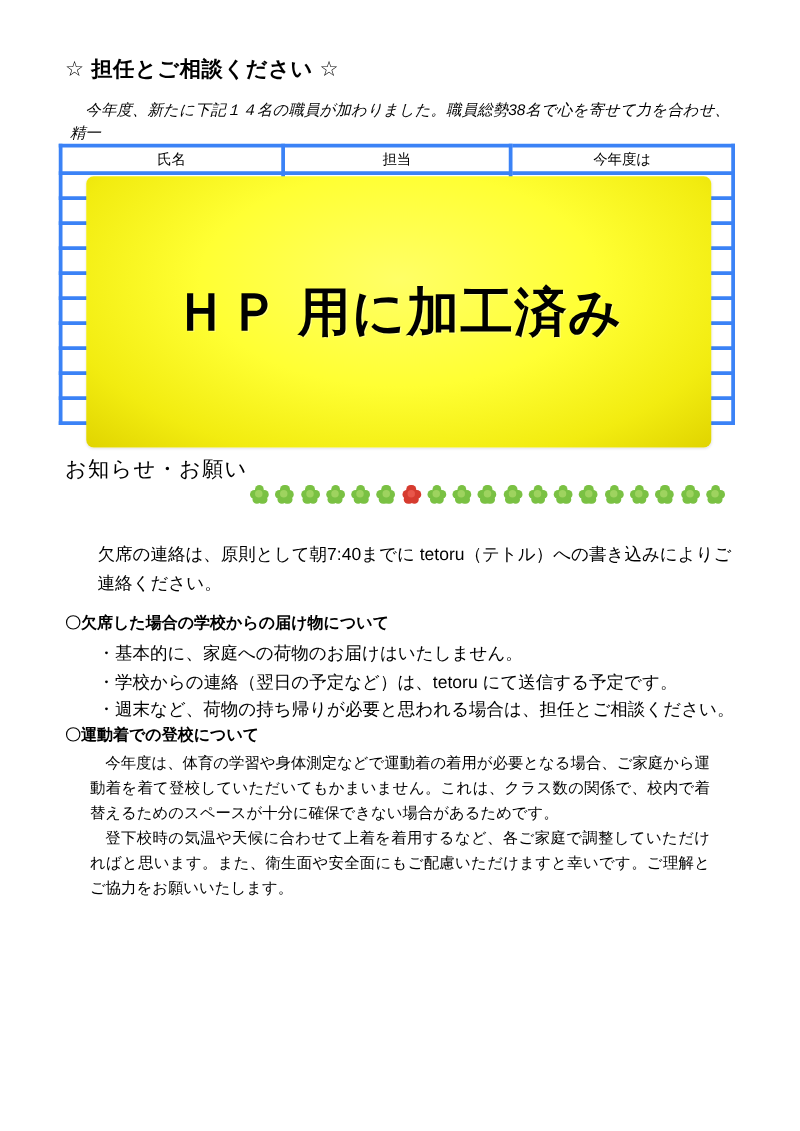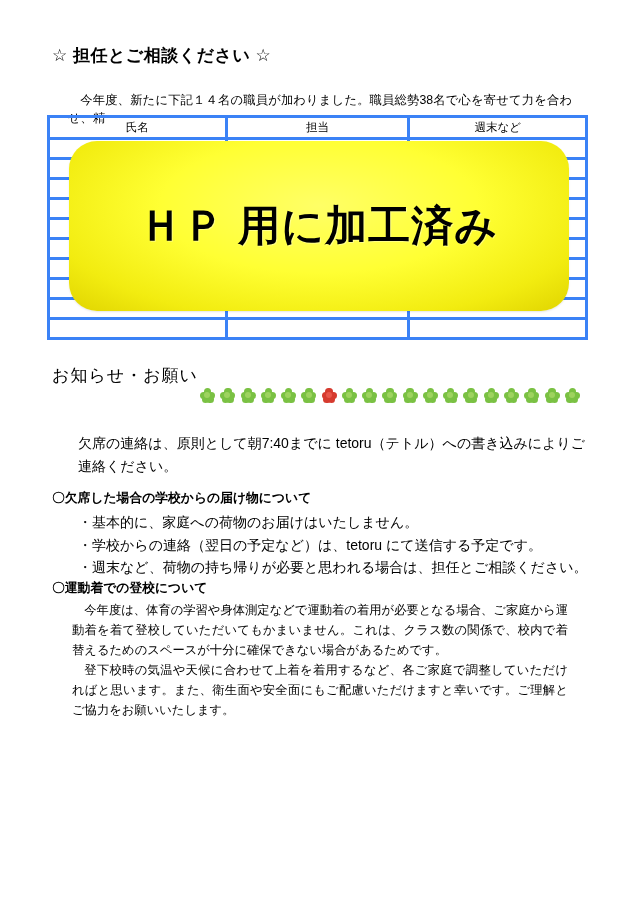--- a/index.html
+++ b/index.html
@@ -37,21 +37,22 @@
     position: absolute;
     left: 52px;
     top: 76px;
     width: 536px;
     font-size: 12.3px;
     line-height: 1.45;
     text-align: justify;
     text-justify: inter-ideograph;
   }
   .greeting-body p {
-    margin: 16px;
+    margin: 4px;
+    font-style: italic;
   }
   .greeting-body p.indent {
     text-indent: 1em;
   }
 
   
   .staff-table {
     position: absolute;
     left: 47px;
     top: 115px;
@@ -74,22 +75,22 @@
   .staff-table td.empty {
     height: 17px;
   }
 
   
   .hp-banner {
     position: absolute;
     left: 69px;
     top: 141px;
     width: 500px;
-    height: 170px;
-    border-radius: 28px;
+    height: 217px;
+    border-radius: 6px;
     background: radial-gradient(ellipse at 50% 38%, #ffff66 0%, #ffff33 45%, #f2ec10 78%, #e0d400 100%);
     box-shadow: 0 1px 2px rgba(0,0,0,0.10);
     display: flex;
     align-items: center;
     justify-content: center;
   }
   .hp-banner-text {
     font-size: 42px;
     font-weight: bold;
     color: #000000;
@@ -187,21 +188,21 @@
 
   <div class="greeting-body">
     <p class="indent">今年度、新たに下記１４名の職員が加わりました。職員総勢38名で心を寄せて力を合わせ、精一</p>
   </div>
 
   <table class="staff-table">
     <thead>
       <tr>
         <th style="width:33%">氏名</th>
         <th style="width:34%">担当</th>
-        <th style="width:33%">週末など</th>
+        <th style="width:33%">今年度は</th>
       </tr>
     </thead>
     <tbody>
       <tr>
           <td class="empty"></td>
           <td class="empty"></td>
           <td class="empty"></td>
         </tr>
       <tr>
           <td class="empty"></td>

